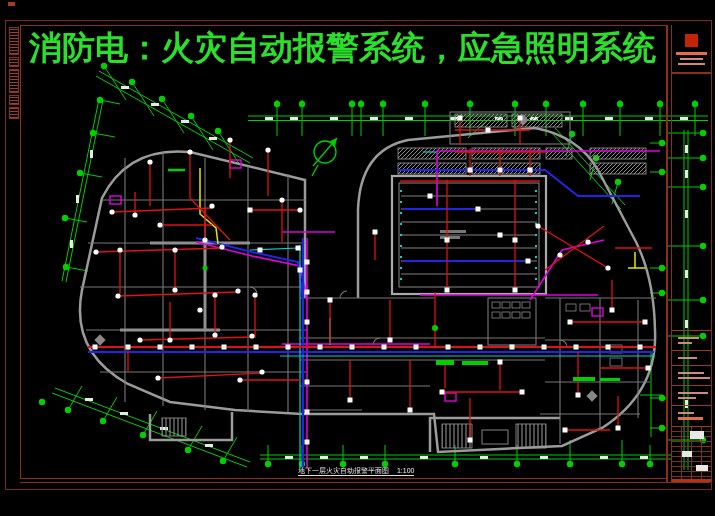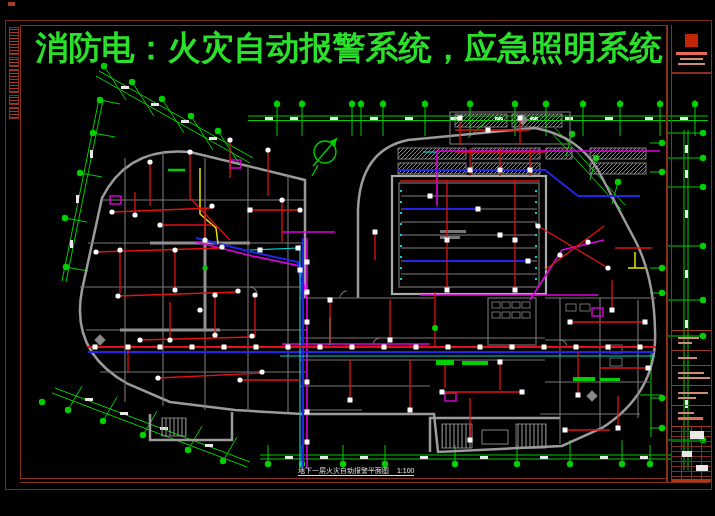--- a/index.html
+++ b/index.html
@@ -1,17 +1,17 @@
 <!DOCTYPE html>
 <html><head>
 <meta charset="utf-8">
 <style>
   html,body{margin:0;padding:0;background:#000;}
   .canvas{position:relative;width:715px;height:516px;background:#000;overflow:hidden;
-          font-family:"Liberation Sans",sans-serif;text-align:center;}
+          font-family:"Liberation Sans",sans-serif;}
   
   .f-outer{position:absolute;left:5px;top:20px;width:705px;height:468px;border:1.5px solid #7d2b18;}
   .f-inner{position:absolute;left:20px;top:25px;width:646px;height:452px;border:1px solid #8a2f1b;}
   .f-bline{position:absolute;left:20px;top:482px;width:690px;height:0;border-top:1.5px solid #8a2f1b;}
   .corner-chip{position:absolute;left:8px;top:2px;width:7px;height:4px;background:#a43b28;}
   
   .rev-strip{position:absolute;left:8px;top:25px;width:12px;height:452px;border-right:1px solid #8a2f1b;}
   .rev-b{margin:2px 1px;border:1px solid #8a2f1b;background:repeating-linear-gradient(0deg,#a43b28 0 1px,transparent 1px 3px);}
   
   .sheet-title{position:absolute;left:29px;top:28px;width:640px;font-size:33px;line-height:40px;

